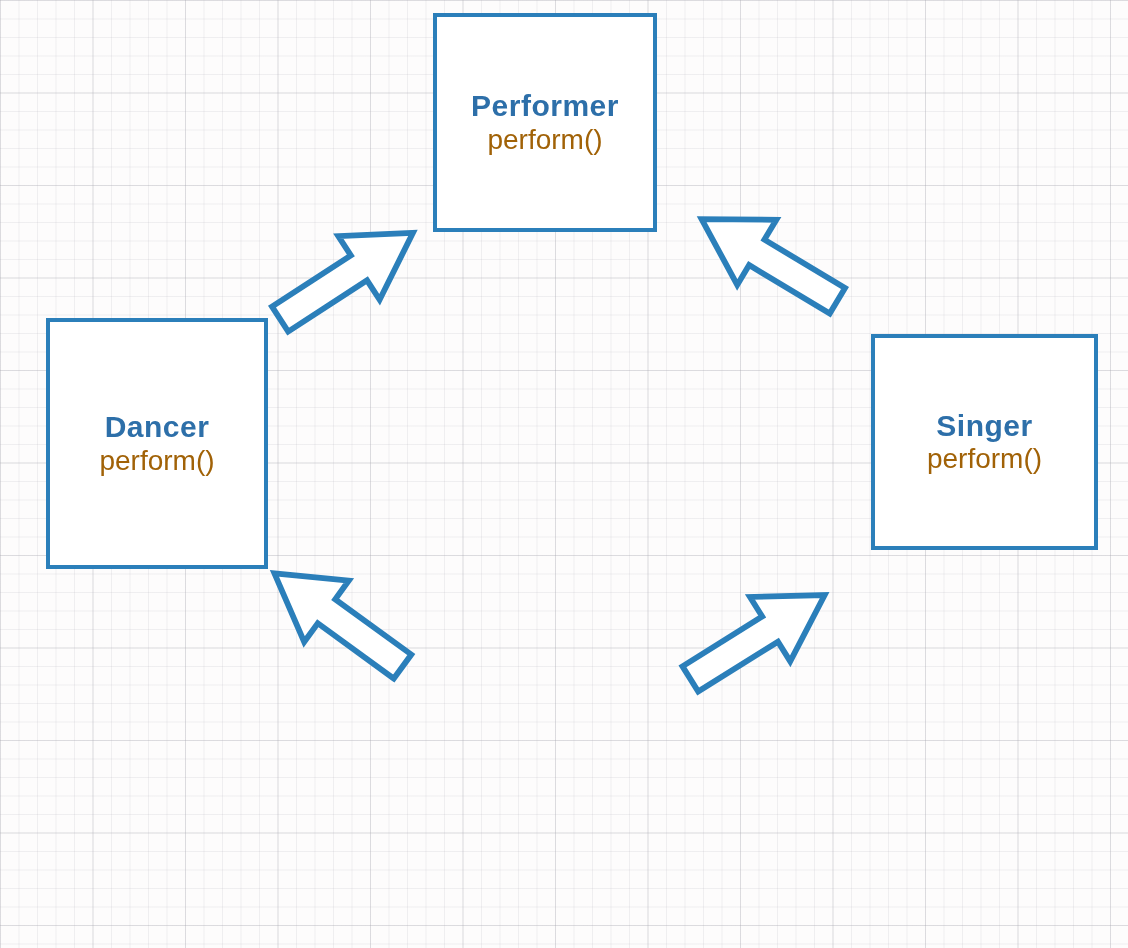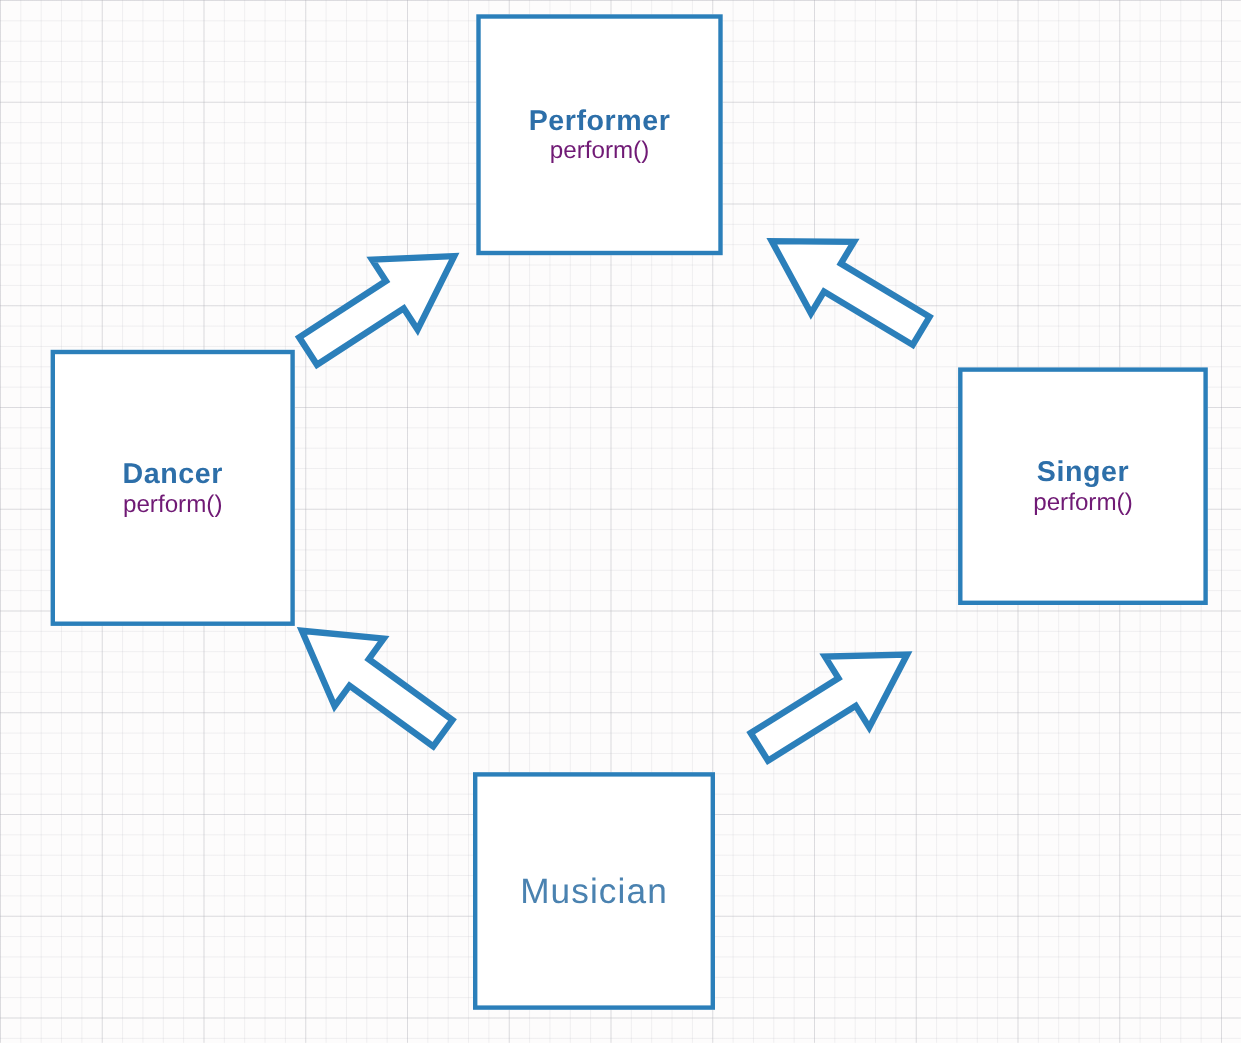--- a/index.html
+++ b/index.html
@@ -30,34 +30,34 @@
     background: #ffffff;
     border: 4px solid #2b7fba;
     display: flex;
     flex-direction: column;
     align-items: center;
     justify-content: center;
     text-align: center;
   }
   .node-title {
     color: #2d6fa9;
-    font-size: 26px;
+    font-size: 30px;
     font-weight: 700;
     letter-spacing: 0.5px;
     line-height: 1.15;
   }
   .node-title--light {
     font-weight: 400;
     font-size: 32px;
     color: #4a82b0;
     letter-spacing: 1px;
   }
   .node-method {
-    color: #701a75;
-    font-size: 22px;
+    color: #a16207;
+    font-size: 28px;
     font-weight: 400;
     margin-top: 0;
   }
   .node-performer { left: 433px; top: 13px;  width: 224px; height: 219px; }
   .node-dancer    { left: 46px;  top: 318px; width: 222px; height: 251px; }
   .node-singer    { left: 871px; top: 334px; width: 227px; height: 216px; }
   .node-musician  { left: 430px; top: 702px; width: 220px; height: 216px; }
 
   .arrow {
     position: absolute;
@@ -89,23 +89,20 @@
   <div class="node node-dancer">
     <div class="node-title">Dancer</div>
     <div class="node-method">perform()</div>
   </div>
 
   <div class="node node-singer">
     <div class="node-title">Singer</div>
     <div class="node-method">perform()</div>
   </div>
 
-  <div class="node node-musician">
-    <div class="node-title node-title--light">Musician</div>
-  </div>
 
   <div class="arrow arrow-dancer-to-performer">
     <svg viewBox="0 0 200 104" aria-hidden="true">
       <polygon points="4,34 118,34 118,6 196,52 118,98 118,70 4,70"></polygon>
     </svg>
   </div>
 
   <div class="arrow arrow-singer-to-performer">
     <svg viewBox="0 0 200 104" aria-hidden="true">
       <polygon points="4,34 118,34 118,6 196,52 118,98 118,70 4,70"></polygon>

